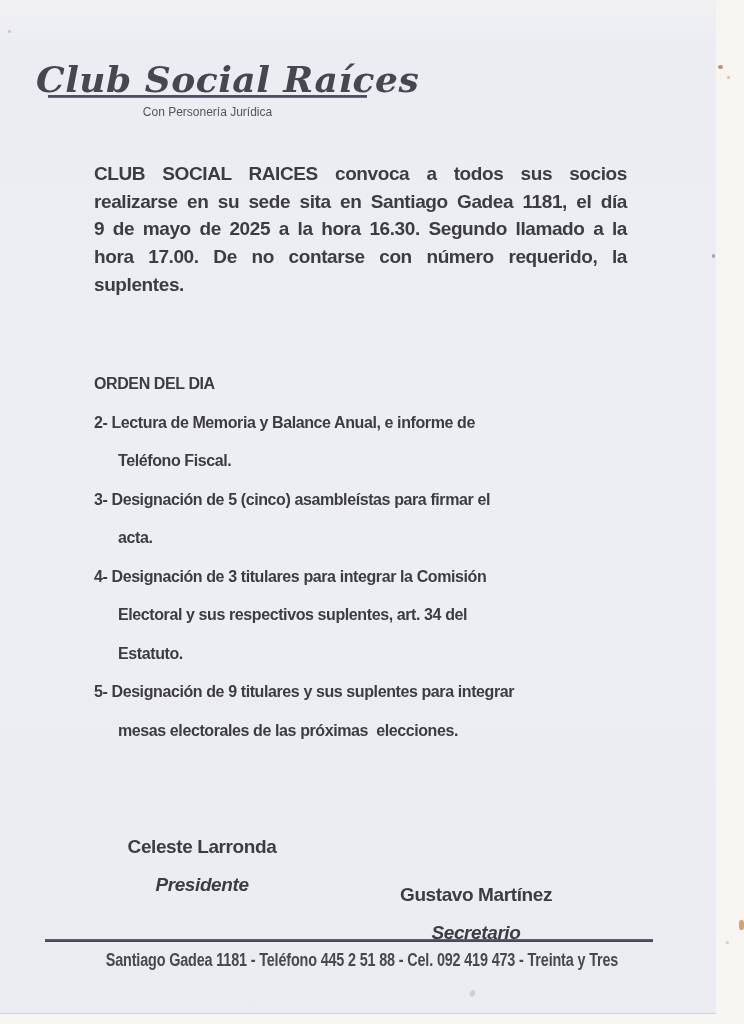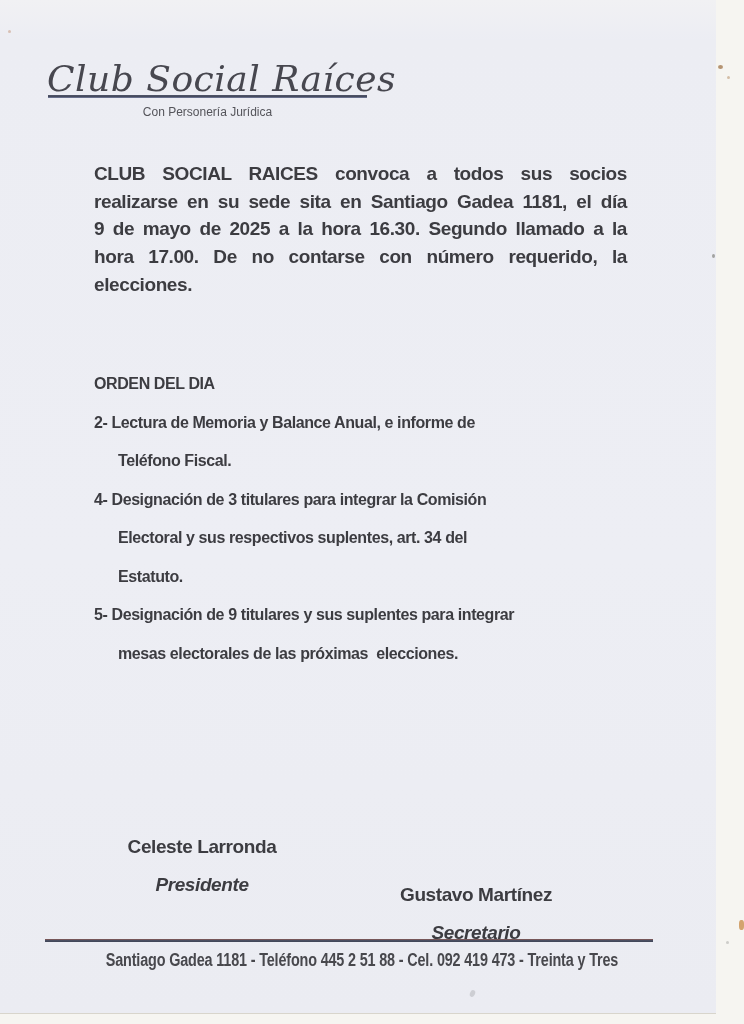--- a/index.html
+++ b/index.html
@@ -9,24 +9,24 @@
     font-family:"Liberation Sans",sans-serif;
   }
   
   .paper{
     position:absolute;left:0;top:0;width:716px;height:1013px;
     background:linear-gradient(180deg,#f1f1f3 0%,#ecedf3 4%,#edeef4 55%,#ebecf2 100%);
     border-bottom:1px solid #d8d5cc;
   }
   
   .club-name{
-    position:absolute;left:47px;top:58px;width:320px;
+    position:absolute;left:36px;top:58px;width:320px;
     text-align:right;white-space:nowrap;
     font-family:"DejaVu Serif",serif;font-style:italic;
-    font-size:36px;color:#47474f;letter-spacing:0.5px;
+    font-size:36px;color:#47474f;letter-spacing:0.5px;font-weight:bold;
   }
   .title-rule{
     position:absolute;left:48px;top:95px;width:319px;height:3px;
     background:linear-gradient(180deg,#51556a 0%,#454a5c 55%,#7c85a8 100%);
   }
   .subtitle{
     position:absolute;left:48px;top:102px;width:319px;
     text-align:center;font-size:12px;line-height:20px;color:#54545a;
   }
   
@@ -74,28 +74,32 @@
 
   <div class="club-name">Club Social Raíces</div>
   <div class="title-rule"></div>
   <div class="subtitle">Con Personería Jurídica</div>
 
   <div class="announce ink">
     <div class="pline">CLUB SOCIAL RAICES convoca a todos sus socios</div>
     <div class="pline">realizarse en su sede sita en Santiago Gadea 1181, el día</div>
     <div class="pline">9 de mayo de 2025 a la hora 16.30. Segundo llamado a la</div>
     <div class="pline">hora 17.00. De no contarse con número requerido, la</div>
-    <div class="pline last">elecciones.</div>
+    <div class="pline last">suplentes.</div>
   </div>
 
   <div class="agenda ink">
     <div class="heading">ORDEN DEL DIA</div>
     <div>
       <div class="aline">2- Lectura de Memoria y Balance Anual, e informe de</div>
       <div class="aline cont">Teléfono Fiscal.</div>
+    </div>
+    <div>
+      <div class="aline">3- Designación de 5 (cinco) asambleístas para firmar el</div>
+      <div class="aline cont">acta.</div>
     </div>
     <div>
       <div class="aline">4- Designación de 3 titulares para integrar la Comisión</div>
       <div class="aline cont">Electoral y sus respectivos suplentes, art. 34 del</div>
       <div class="aline cont">Estatuto.</div>
     </div>
     <div>
       <div class="aline">5- Designación de 9 titulares y sus suplentes para integrar</div>
       <div class="aline cont">mesas electorales de las próximas  elecciones.</div>
     </div>

